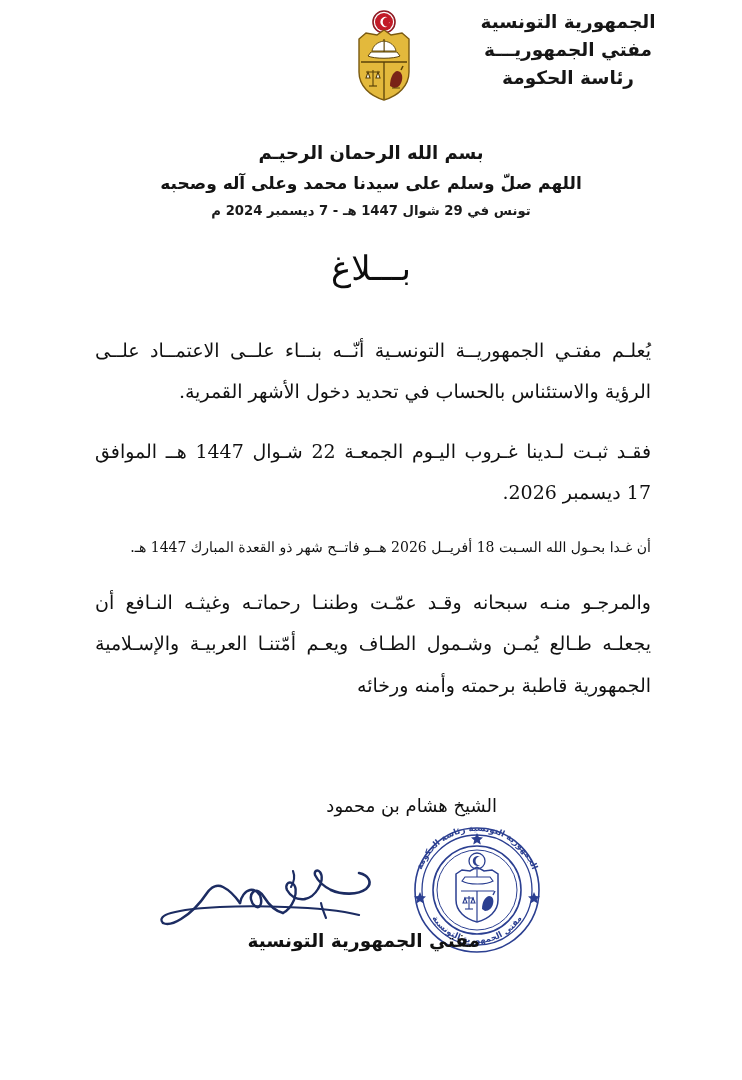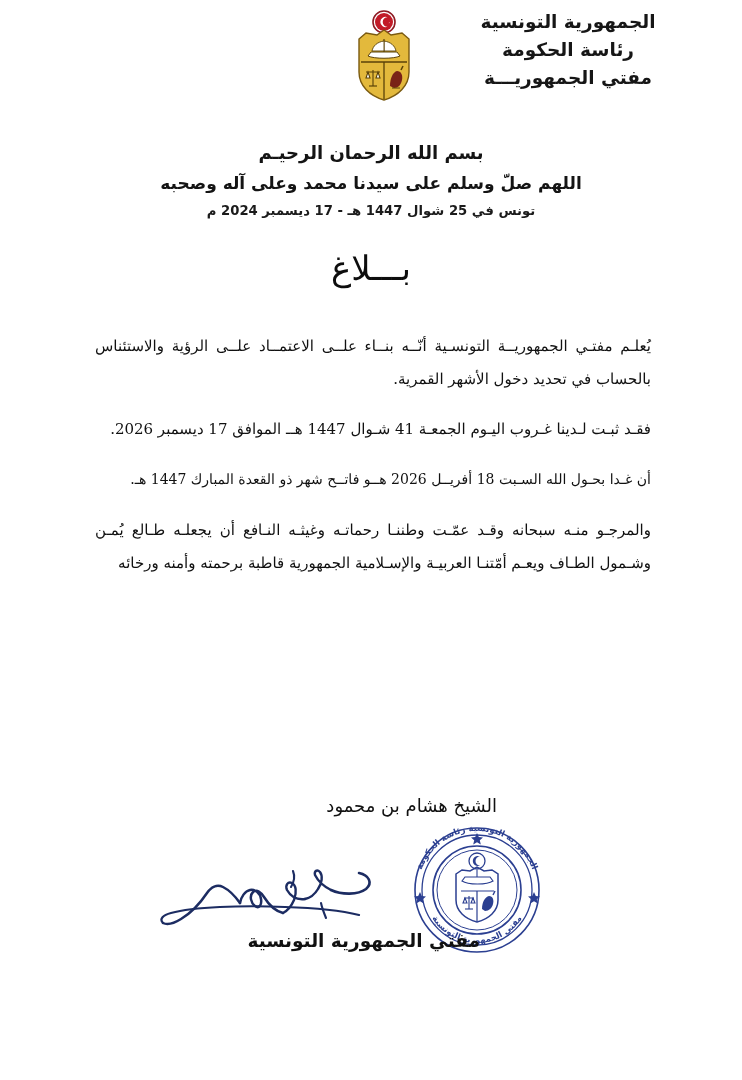--- a/index.html
+++ b/index.html
@@ -105,21 +105,21 @@
     left: 95px;
     top: 330px;
     width: 556px;
     direction: rtl;
     text-align: justify;
     text-align-last: justify;
     font-family: "DejaVu Serif", "Liberation Serif", serif;
     color: #111111;
   }
   .para {
-    font-size: 15px;
+    font-size: 19px;
     line-height: 2.18;
     margin: 0 0 13px 0;
     text-align: justify;
     text-align-last: justify;
   }
   .para.tail-right { text-align-last: right; }
   .para.bold {
     font-weight: normal;
     font-size: 14px;
     line-height: 2.1;
@@ -198,45 +198,45 @@
         <path d="M23 78 L31 78" stroke="#5a4208" stroke-width="1.2"></path>
 
         <path d="M44 78 C44 70 47 64 51 63 C55 63 57 67 56 72 C55 77 52 80 48 80 Z" fill="#7a2317"></path>
         <path d="M55 62 L57 58" stroke="#5a4208" stroke-width="1.6"></path>
         <path d="M46 80 L54 80" stroke="#5a4208" stroke-width="1"></path>
       </svg>
     </div>
 
     <div class="header-text">
       <div>الجمهورية التونسية</div>
+      <div>مفتي الجمهوريـــة</div>
       <div>رئاسة الحكومة</div>
-      <div>مفتي الجمهوريـــة</div>
     </div>
   </div>
 
   <div class="basmala">
     <div class="l1">بسم الله الرحمان الرحيـم</div>
     <div class="l2">اللهم صلّ وسلم على سيدنا محمد وعلى آله وصحبه</div>
   </div>
 
-  <div class="datum">تونس في 25 شوال 1447 هـ - 17 ديسمبر 2024 م</div>
+  <div class="datum">تونس في 29 شوال 1447 هـ - 7 ديسمبر 2024 م</div>
 
   <div class="doc-title">بـــلاغ</div>
 
   <div class="body-block">
 
     <p class="para tail-right">
       <span>يُعلـم مفتـي الجمهوريــة التونسـية أنّــه بنــاء علــى الاعتمــاد علــى</span>
       <span>الرؤية والاستئناس بالحساب في تحديد دخول الأشهر القمرية.</span>
     </p>
 
     <div class="spacer-sm"></div>
 
     <p class="para p2 tail-right">
-      <span>فقـد ثبـت لـدينا غـروب اليـوم الجمعـة 41 شـوال 1447 هــ</span>
+      <span>فقـد ثبـت لـدينا غـروب اليـوم الجمعـة 22 شـوال 1447 هــ</span>
       <span>الموافق 17 ديسمبر 2026.</span>
     </p>
 
     <div class="spacer-sm"></div>
 
     <p class="para bold tail-right">
       <span>أن غـدا بحـول الله السـبت 18 أفريــل 2026 هــو فاتــح</span>
       <span>شهر ذو القعدة المبارك 1447 هـ.</span>
     </p>
 

